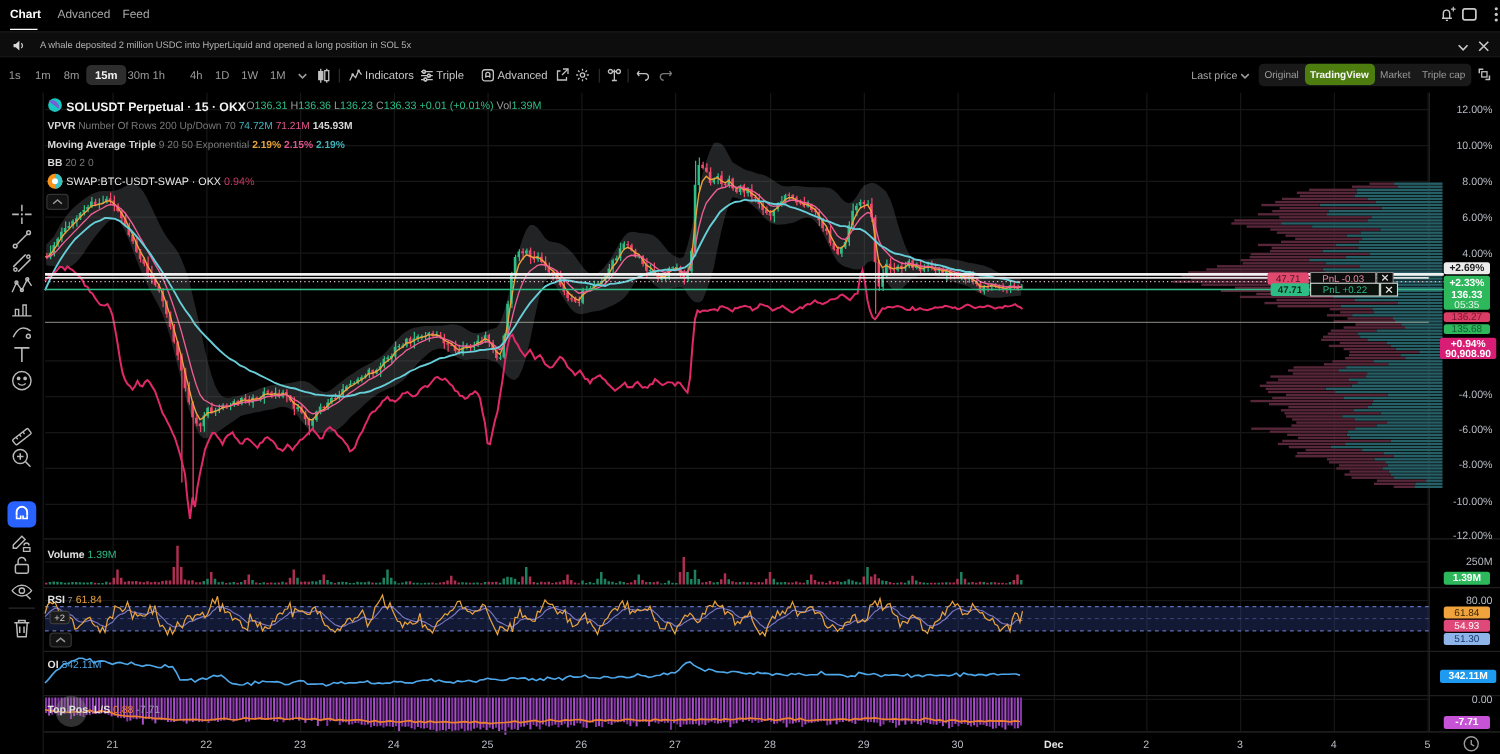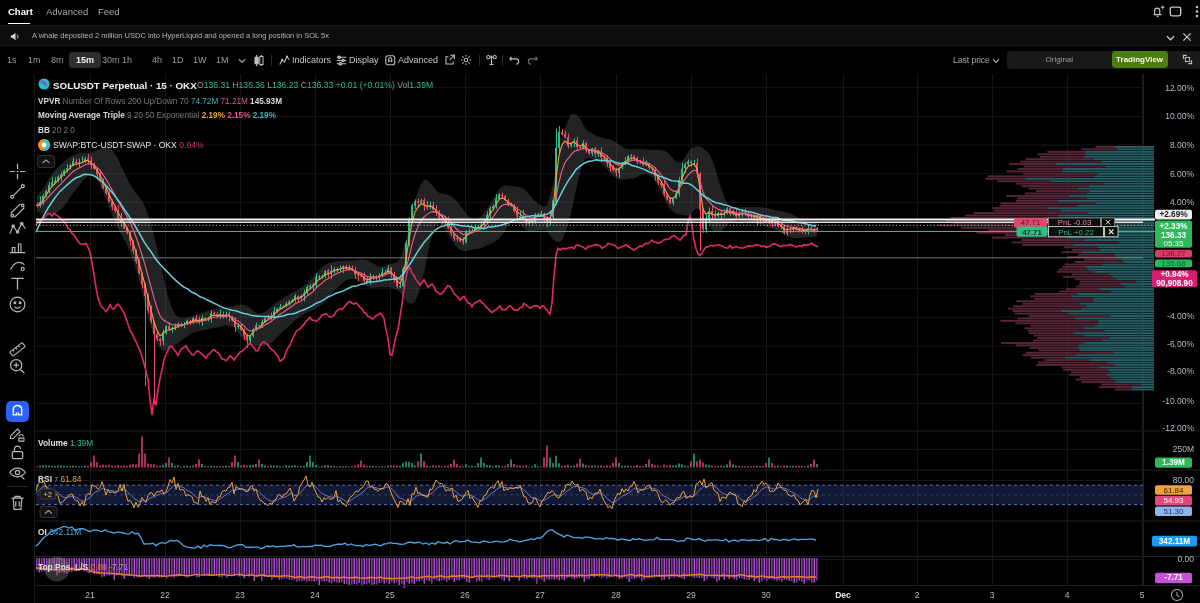--- a/index.html
+++ b/index.html
@@ -10,21 +10,21 @@
 .tabsel { color:#fff; font-weight:bold; }
 .tabline { position:absolute; left:8px; top:22.5px; width:22px; height:1.5px; background:#fff; }
 #newsbar { position:absolute; left:0; top:25px; width:1200px; height:21px; background:#0d0d0d; border-top:1px solid #191919; border-bottom:1px solid #191919; }
 #newstext { position:absolute; left:32px; top:5px; font-size:7.5px; color:#b2b2b2; }
 #toolbar { position:absolute; left:0; top:46px; width:1200px; height:28px; background:#000;text-decoration:underline; }
 .ti { position:absolute; top:9px; font-size:9px; color:#9b9b9b; white-space:nowrap; }
 .tsel { background:#2d2d2d; border-radius:4px; color:#f2f2f2; font-weight:bold; padding:3px 7px; top:6px !important; }
 .tsep { position:absolute; top:9px; width:1px; height:11px; background:#2a2a2a; }
 .ticon { position:absolute; }
 #tvgroup { position:absolute; left:1007px; top:5px; height:18px; background:#191919; border-radius:4px; font-size:8px; color:#9b9b9b; white-space:nowrap; }
-#tvgroup span { display:inline-block; padding:4px 4.5px;margin-left:34px; }
+#tvgroup span { display:inline-block; padding:4px 4.5px; }
 #tvgroup .gsel { background:#4d7c0f; border-radius:4px; color:#f5f5f5; font-weight:bold; }
 #sidebar { position:absolute; left:0; top:74px; width:35px; height:529px; background:#000; border-right:1px solid #191919; z-index:5; }
 .sicon { position:absolute; left:8px; width:19px; height:19px; }
 svg.ic { display:block; }
 </style>
 </head>
 <body>
 <div id="topbar">
   <span class="tab tabsel" style="left:8px">Chart</span>
   <div class="tabline"></div>
@@ -84,21 +84,21 @@
   <span class="ti" style="left:292px;color:#c8c8c8">Indicators</span>
   <svg class="ic ticon" style="left:336px;top:9px" width="11" height="11" viewBox="0 0 14 14" fill="none" stroke="#c2c2c2" stroke-width="1.3">
     <path d="M1 3h12M1 7h12M1 11h12"></path>
       <circle cx="4" cy="3" r="1.6" fill="#000"></circle>
       <circle cx="4" cy="3" r="1.4"></circle>
       <circle cx="9" cy="7" r="1.6" fill="#000"></circle>
       <circle cx="9" cy="7" r="1.4"></circle>
       <circle cx="5.5" cy="11" r="1.6" fill="#000"></circle>
       <circle cx="5.5" cy="11" r="1.4"></circle>
   </svg>
-  <span class="ti" style="left:349px;color:#c8c8c8">Display</span>
+  <span class="ti" style="left:349px;color:#c8c8c8">Triple</span>
   <svg class="ic ticon" style="left:385px;top:9px" width="10.5" height="10.5" viewBox="0 0 13 13" fill="none" stroke="#c2c2c2" stroke-width="1.3">
     <rect x="1" y="1" width="11" height="11" rx="2.5"></rect>
       <path d="M4.5 9V5.5a2 2 0 014 0V9M4.5 7.5h4"></path>
   </svg>
   <span class="ti" style="left:398px;color:#c8c8c8">Advanced</span>
   <svg class="ic ticon" style="left:444px;top:8px" width="12" height="12" viewBox="0 0 15 15" fill="none" stroke="#c2c2c2" stroke-width="1.3">
     <path d="M5.5 3.5h-3v9h9v-3"></path>
       <path d="M8 1.5h5v5"></path>
       <path d="M13 1.5L7 7.5"></path>
   </svg>

